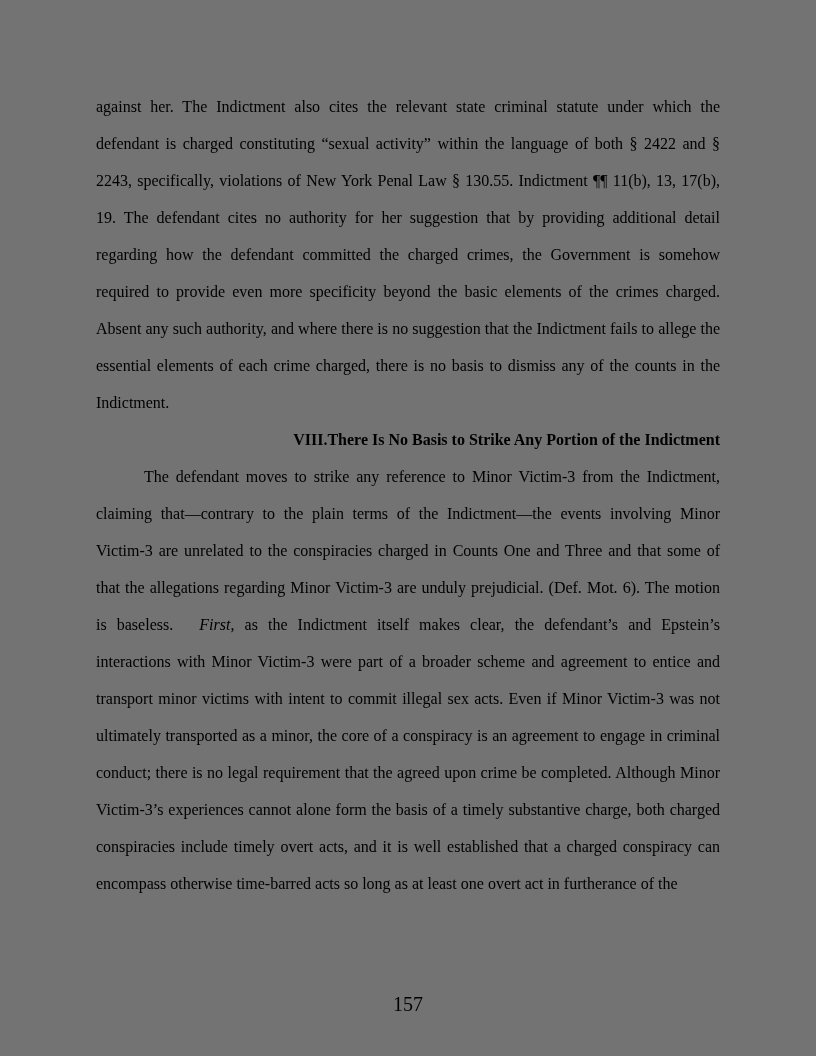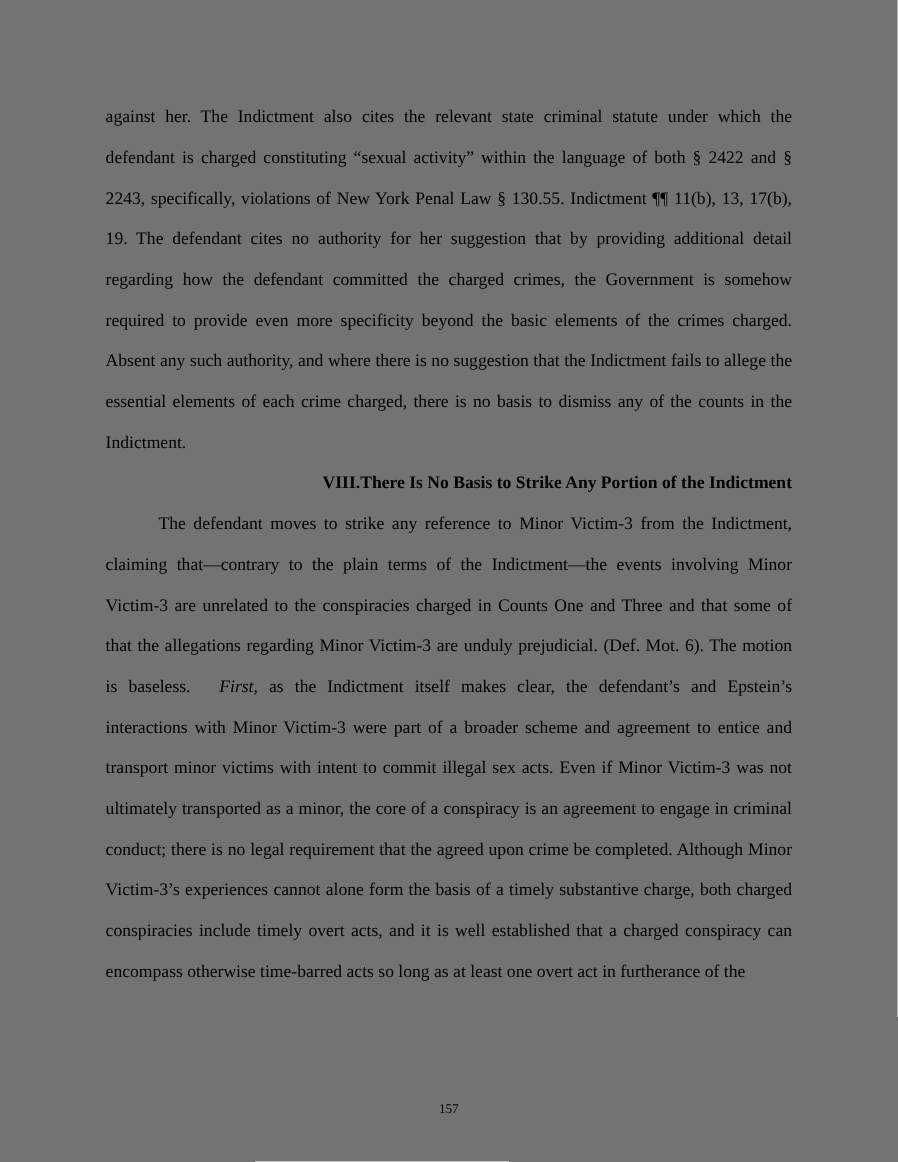--- a/index.html
+++ b/index.html
@@ -47,21 +47,21 @@
   em.case-italic {
     font-style: italic;
     margin-left: 16px;
   }
   .page-number {
     position: absolute;
     bottom: 40px;
     left: 0;
     width: 100%;
     text-align: center;
-    font-size: 12px;
+    font-size: 20px;
   }
 </style>
 </head>
 <body>
 
 <div class="page">
   <div class="content">
 
     <p class="para">against her.  The Indictment also cites the relevant state criminal statute under which the defendant is charged constituting “sexual activity” within the language of both § 2422 and § 2243, specifically, violations of New York Penal Law § 130.55.  Indictment ¶¶ 11(b), 13, 17(b), 19.  The defendant cites no authority for her suggestion that by providing additional detail regarding how the defendant committed the charged crimes, the Government is somehow required to provide even more specificity beyond the basic elements of the crimes charged.  Absent any such authority, and where there is no suggestion that the Indictment fails to allege the essential elements of each crime charged, there is no basis to dismiss any of the counts in the Indictment.</p>
 

